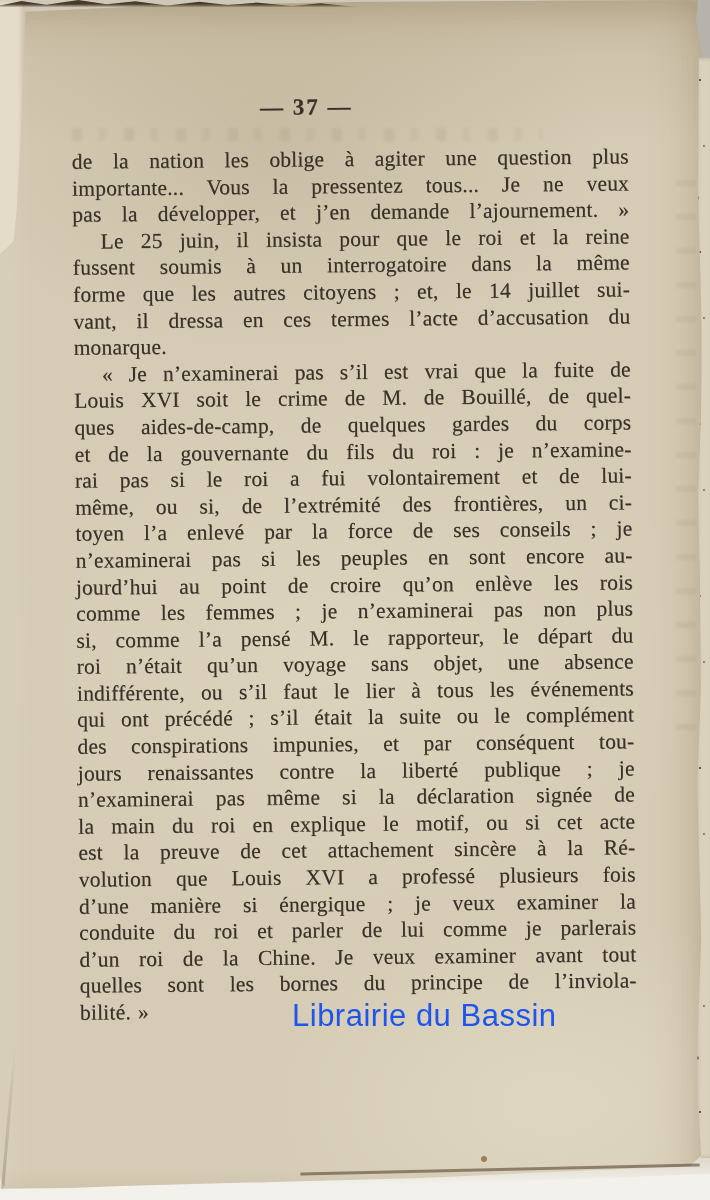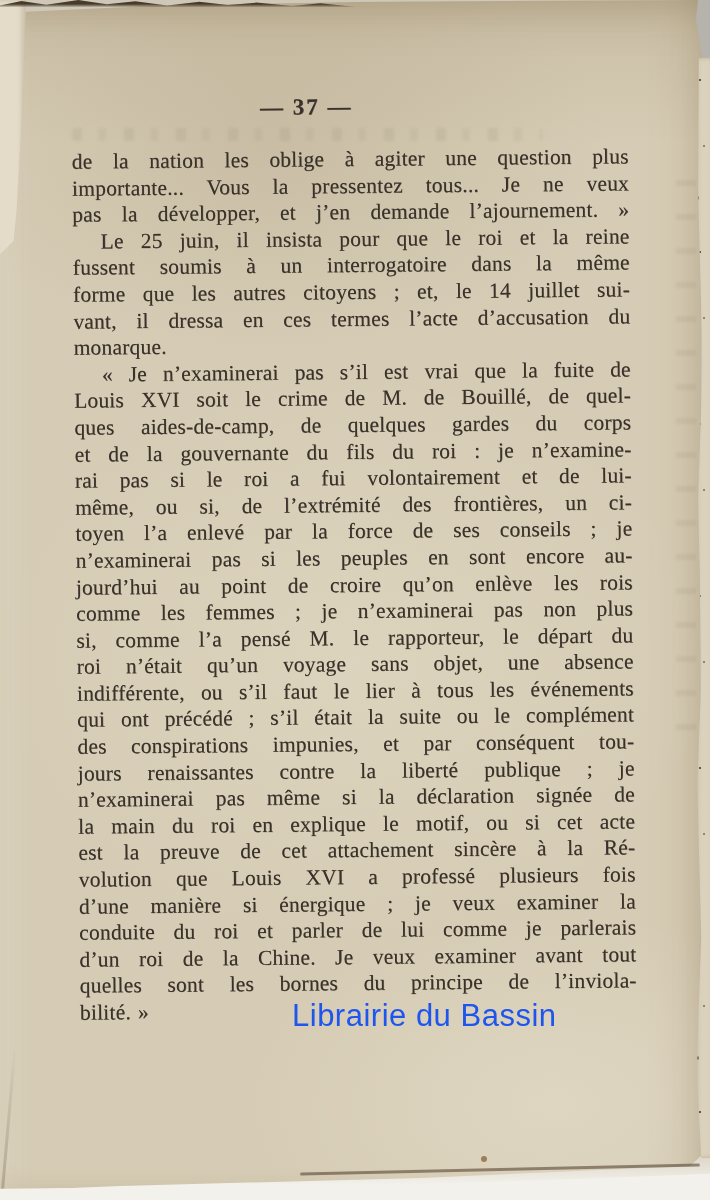--- a/index.html
+++ b/index.html
@@ -15,20 +15,21 @@
   
   .page {
     position: absolute; inset: 0;
     background-color: var(--paper, #d6ccb5);
     background-image:
       radial-gradient(ellipse 480px 300px at 38% 12%, rgba(166,150,120,.28), transparent 70%),
       radial-gradient(ellipse 520px 420px at 50% 55%, rgba(255,250,235,.16), transparent 70%),
       radial-gradient(ellipse 420px 260px at 78% 92%, rgba(255,250,238,.22), transparent 75%),
       linear-gradient(to bottom, rgba(150,132,100,.20), transparent 12%);
     clip-path: polygon(0 13px, 150px 6px, 355px 2px, 698px 0, 703px 55px, 700px 600px, 705px 1152px, 690px 1166px, 420px 1178px, 120px 1186px, 0 1191px);
+    border-radius: 27px;
   }
   .page::after { 
     content: ""; position: absolute; inset: 0; pointer-events: none;
     box-shadow:
       inset 0 32px 42px -22px rgba(140,120,85,.38),
       inset -34px 0 48px -26px rgba(118,96,60,.36),
       inset 0 -20px 32px -20px rgba(120,98,62,.20),
       inset 26px 0 36px -28px rgba(255,255,245,.45);
   }
   

